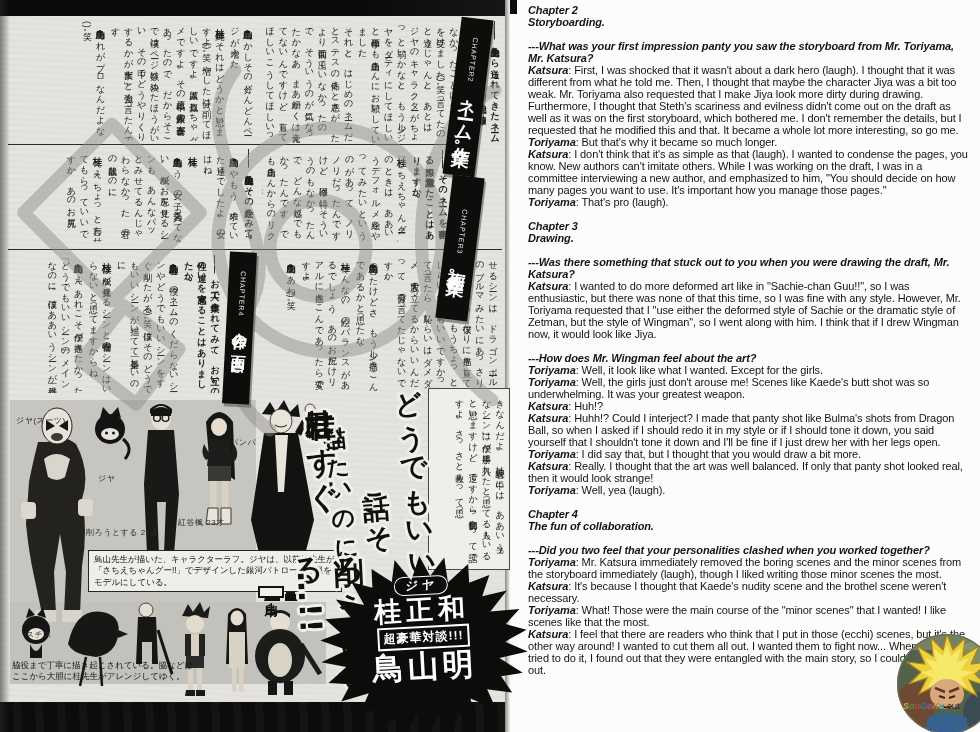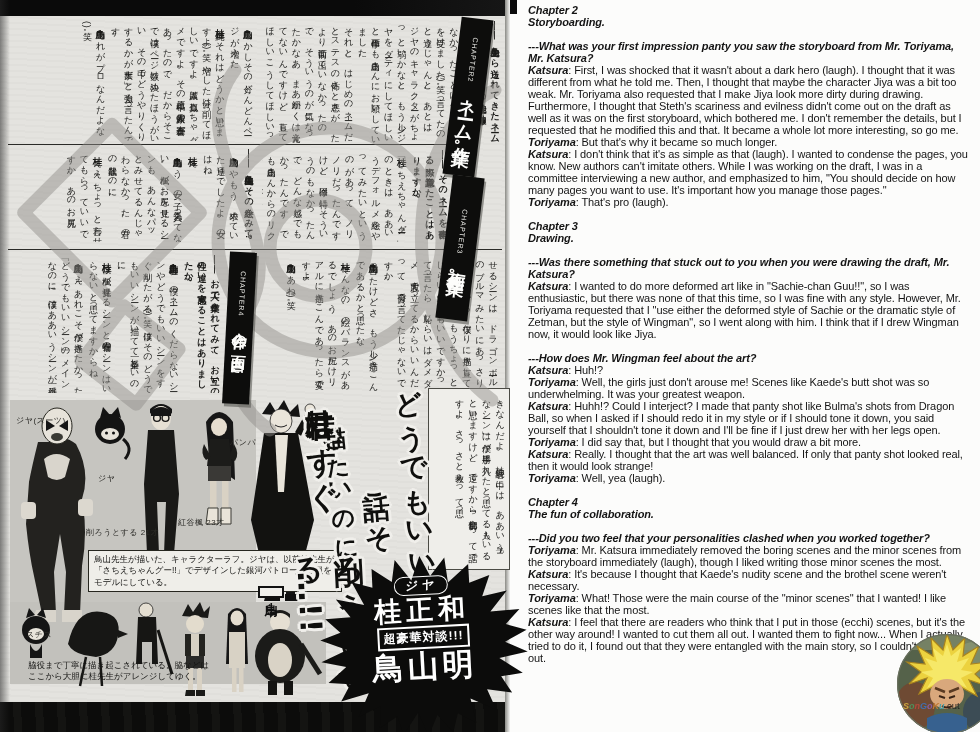--- a/index.html
+++ b/index.html
@@ -41,21 +41,21 @@
   .b3{left:444px;top:176px;height:132px;transform:rotate(7deg);}
   .b4{left:226px;top:252px;height:140px;transform:rotate(3deg);}
   .b4 .ttl{font-size:15px;}
 
   .wm{position:absolute;left:0;top:0;z-index:4;pointer-events:none;opacity:.46;}
 
   .sketch{position:absolute;left:6px;top:396px;z-index:2;}
   .hand{position:absolute;font-size:8px;color:#2a2a26;z-index:3;letter-spacing:.5px;margin-top:17px;}
   .caption-box{position:absolute;z-index:5;font-size:8.5px;line-height:1.35;color:#141412;}
   .cap1{left:88px;top:550px;width:242px;background:#efeee9;border:1px solid #26261f;padding:3px 5px;}
-  .cap2{left:12px;top:660px;width:186px;margin-left:16px;}
+  .cap2{left:12px;top:660px;width:186px;}
 
   .side-box{position:absolute;left:428px;top:388px;width:74px;height:172px;z-index:3;
      border:1px solid #4a4a44;background:#efeeea;padding:4px 3px;
      writing-mode:vertical-rl;font-size:9px;line-height:1.5;letter-spacing:.4px;color:#1b1b19;overflow:hidden;}
 
   .hl{position:absolute;writing-mode:vertical-rl;font-weight:700;color:#0f0f0d;z-index:6;
       font-family:"DejaVu Sans","Liberation Sans",sans-serif;letter-spacing:2px;
       text-shadow:-2px -2px 0 #f0efeb,2px -2px 0 #f0efeb,-2px 2px 0 #f0efeb,2px 2px 0 #f0efeb,
                   -3px 0 0 #f0efeb,3px 0 0 #f0efeb,0 -3px 0 #f0efeb,0 3px 0 #f0efeb;}
   .hl1{left:396px;top:372px;font-size:27px;transform:rotate(-5deg);}
@@ -316,22 +316,23 @@
         <p class="ln"><b><i>Toriyama</i></b>: But that's why it became so much longer.</p>
         <p class="ln"><b><i>Katsura</i></b>: I don't think that it's as simple as that (laugh).  I wanted to condense the pages, you know.  New authors can't imitate others.  While I was working on the draft, I was in a committee interviewing a new author, and emphasized to him, "You should decide on how many pages you want to use.  It's important how you manage those pages."</p>
         <p class="ln"><b><i>Toriyama</i></b>: That's pro (laugh).</p>
         <div class="gap"></div>
         <p class="ch">Chapter 3<br>Drawing.</p>
         <div class="gap"></div>
         <p class="q">---Was there something that stuck out to you when you were drawing the draft, Mr. Katsura?</p>
         <p class="ln"><b><i>Katsura</i></b>: I wanted to do more deformed art like in "Sachie-chan Guu!!", so I was enthusiastic, but there was none of that this time, so I was fine with any style.  However, Mr. Toriyama requested that I "use either the deformed style of Sachie or the dramatic style of Zetman, but the style of Wingman", so I went along with him.  I think that if I drew Wingman now, it would look like Jiya.</p>
         <div class="gap"></div>
         <p class="q">---How does Mr. Wingman feel about the art?</p>
+        <p class="ln"><b><i>Toriyama</i></b>: Well, it look like what I wanted.  Except for the girls.</p>
+        <p class="ln"><b><i>Toriyama</i></b>: Well, the girls just don't arouse me!  Scenes like Kaede's butt shot was so underwhelming.  It was your greatest weapon.</p>
         <p class="ln"><b><i>Katsura</i></b>: Huh!?</p>
-        <p class="ln"><b><i>Toriyama</i></b>: Well, the girls just don't arouse me!  Scenes like Kaede's butt shot was so underwhelming.  It was your greatest weapon.</p>
         <p class="ln"><b><i>Katsura</i></b>: Huhh!?  Could I interject?  I made that panty shot like Bulma's shots from Dragon Ball, so when I asked if I should redo it in my style or if I should tone it down, you said yourself that I shouldn't tone it down and I'll be fine if I just drew her with her legs open.</p>
         <p class="ln"><b><i>Toriyama</i></b>: I did say that, but I thought that you would draw a bit more.</p>
         <p class="ln"><b><i>Katsura</i></b>: Really.  I thought that the art was well balanced.  If only that panty shot looked real, then it would look strange!</p>
         <p class="ln"><b><i>Toriyama</i></b>: Well, yea (laugh).</p>
         <div class="gap"></div>
         <p class="ch">Chapter 4<br>The fun of collaboration.</p>
         <div class="gap"></div>
         <p class="q">---Did you two feel that your personalities clashed when you worked together?</p>
         <p class="ln"><b><i>Toriyama</i></b>: Mr. Katsura immediately removed the boring scenes and the minor scenes from the storyboard immediately (laugh), though I liked writing those minor scenes the most.</p>
         <p class="ln"><b><i>Katsura</i></b>: It's because I thought that Kaede's nudity scene and the brothel scene weren't necessary.</p>

